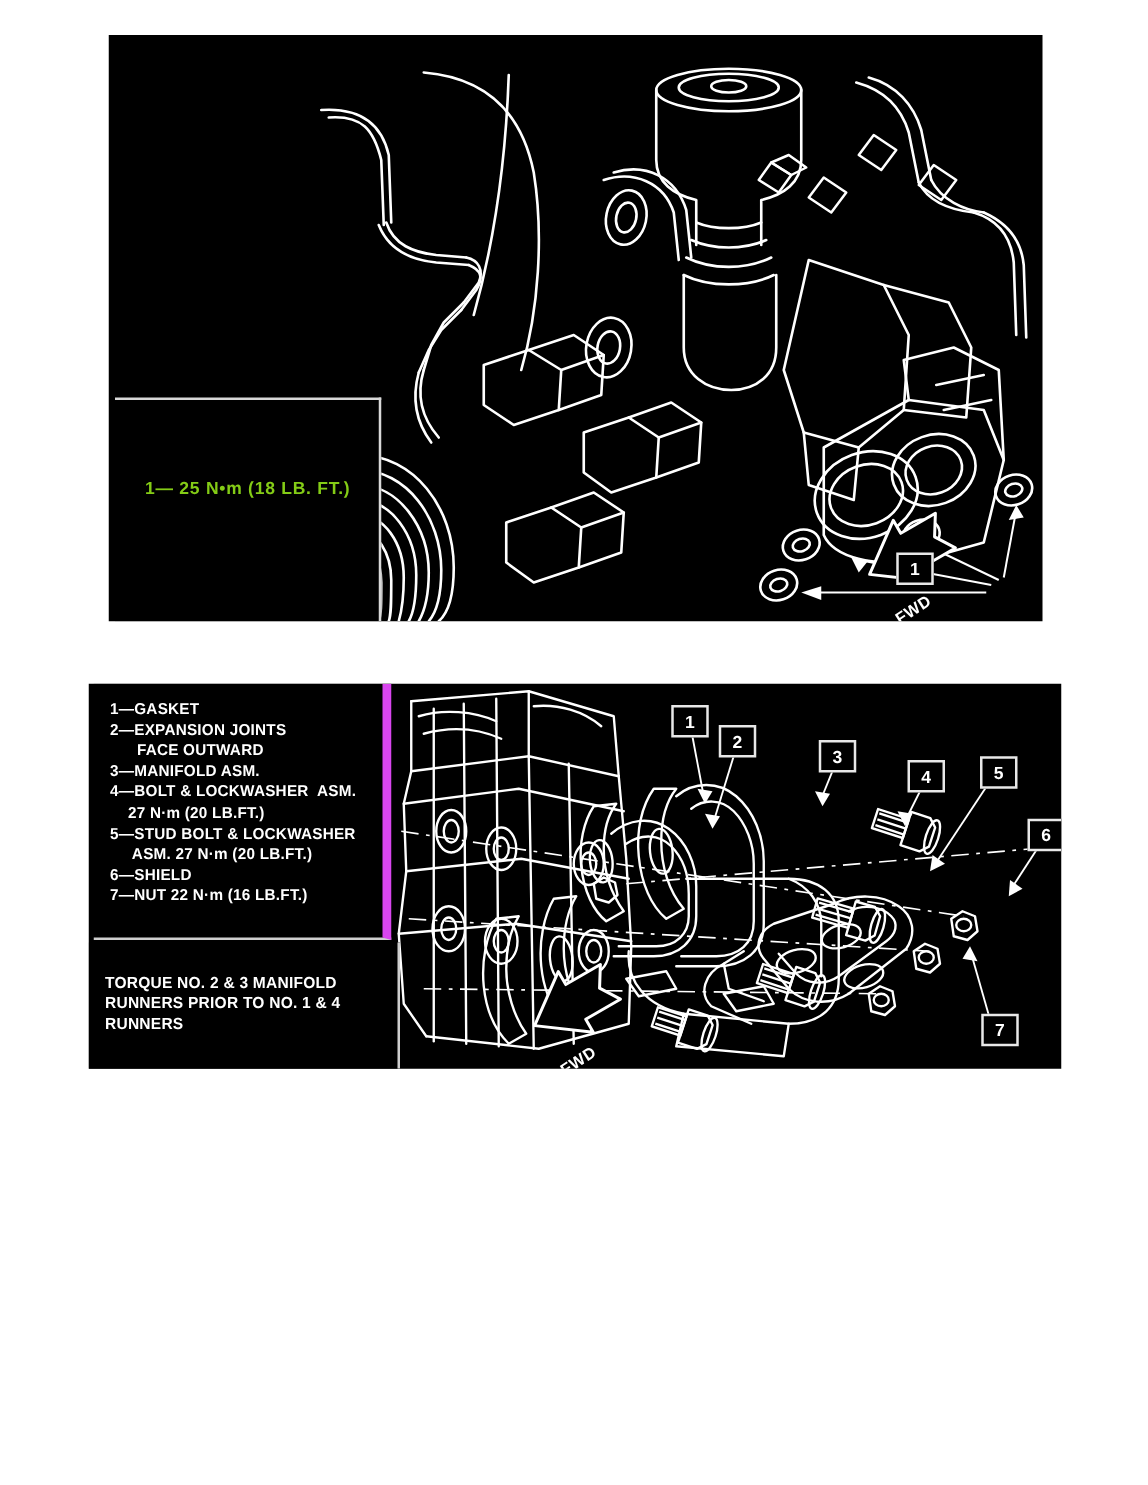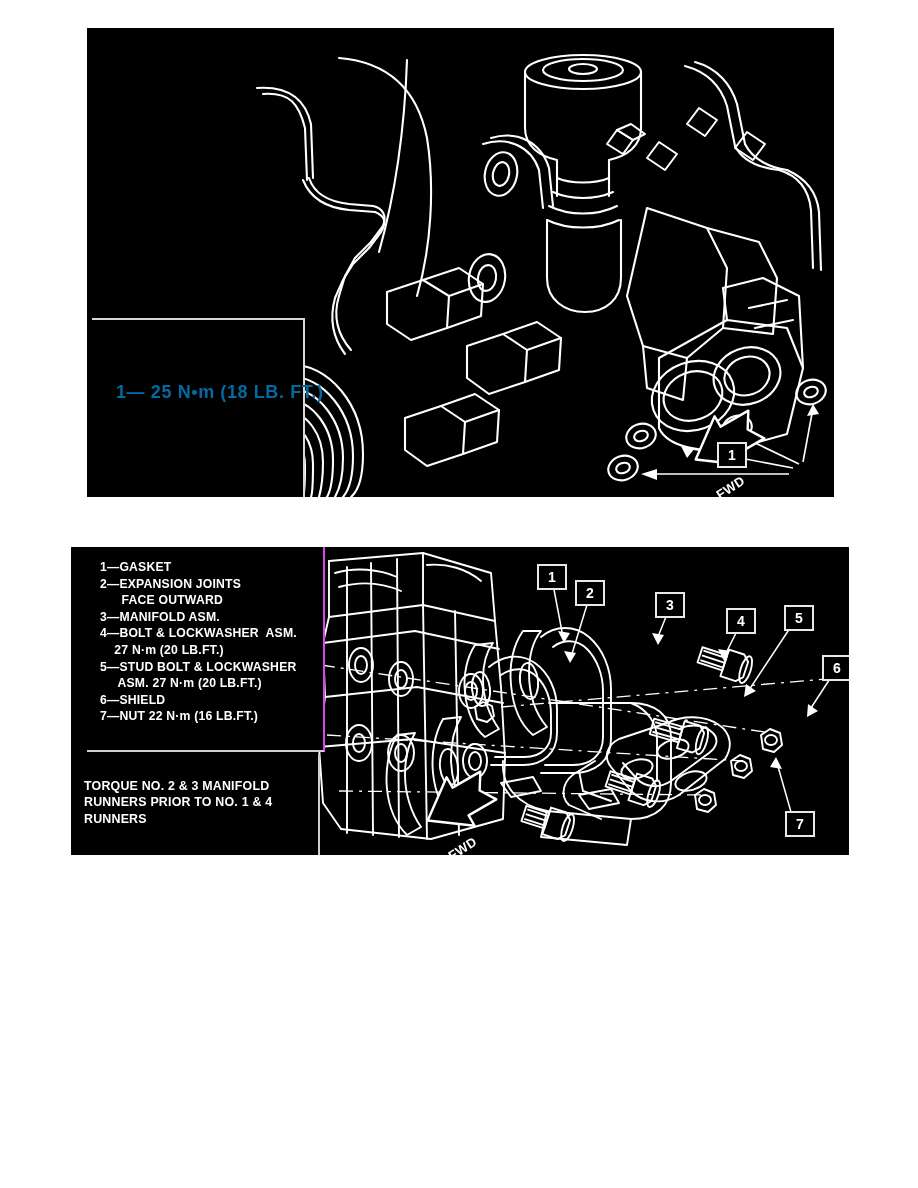--- a/index.html
+++ b/index.html
@@ -62,33 +62,33 @@
     width: 213px;
     height: 179px;
     border-top: 2px solid #d8d8d8;
     border-right: 2px solid #d8d8d8;
   }
 
   #torque-legend-upper .legend-line {
     position: absolute;
     left: 24px;
     top: 62px;
-    color: #0369a1;
-    font-size: 18px;
+    color: #84cc16;
+    font-size: 14px;
     font-weight: bold;
     letter-spacing: 0.6px;
     white-space: nowrap;
   }
 
   #parts-legend {
-    left: 16px;
+    left: 4px;
     top: 0px;
     width: 238px;
     height: 205px;
-    border-right: 2px solid #d946ef;
+    border-right: 7px solid #d946ef;
     border-bottom: 2px solid #cfcfcf;
   }
 
   #parts-legend .legend-list {
     position: absolute;
     left: 13px;
     top: 12px;
     margin: 0;
     padding: 0;
     list-style: none;

